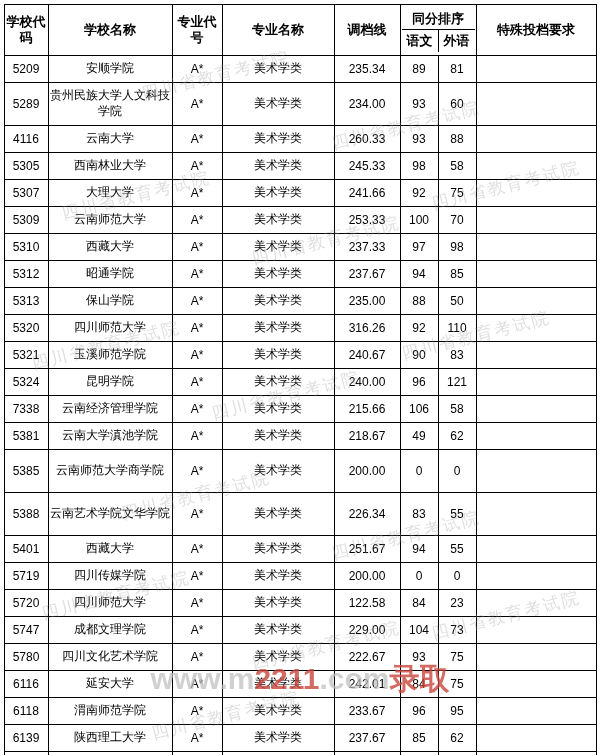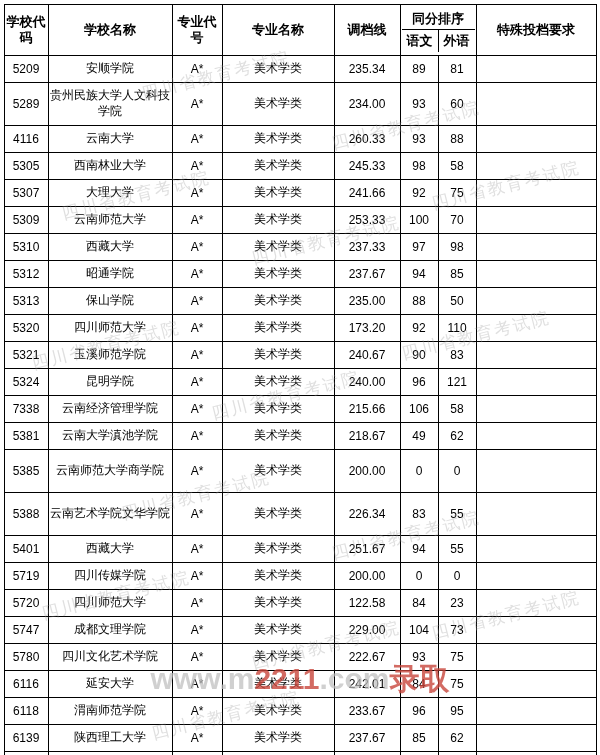--- a/index.html
+++ b/index.html
@@ -268,21 +268,21 @@
           <td class="line">235.00</td>
           <td class="sub">88</td>
           <td class="sub">50</td>
           <td class="special"></td>
         </tr>
         <tr class="r1">
           <td class="code">5320</td>
           <td class="school">四川师范大学</td>
           <td class="mcode">A*</td>
           <td class="mname">美术学类</td>
-          <td class="line">173.20</td>
+          <td class="line">316.26</td>
           <td class="sub">92</td>
           <td class="sub">110</td>
           <td class="special"></td>
         </tr>
         <tr class="r1">
           <td class="code">5321</td>
           <td class="school">玉溪师范学院</td>
           <td class="mcode">A*</td>
           <td class="mname">美术学类</td>
           <td class="line">240.67</td>

